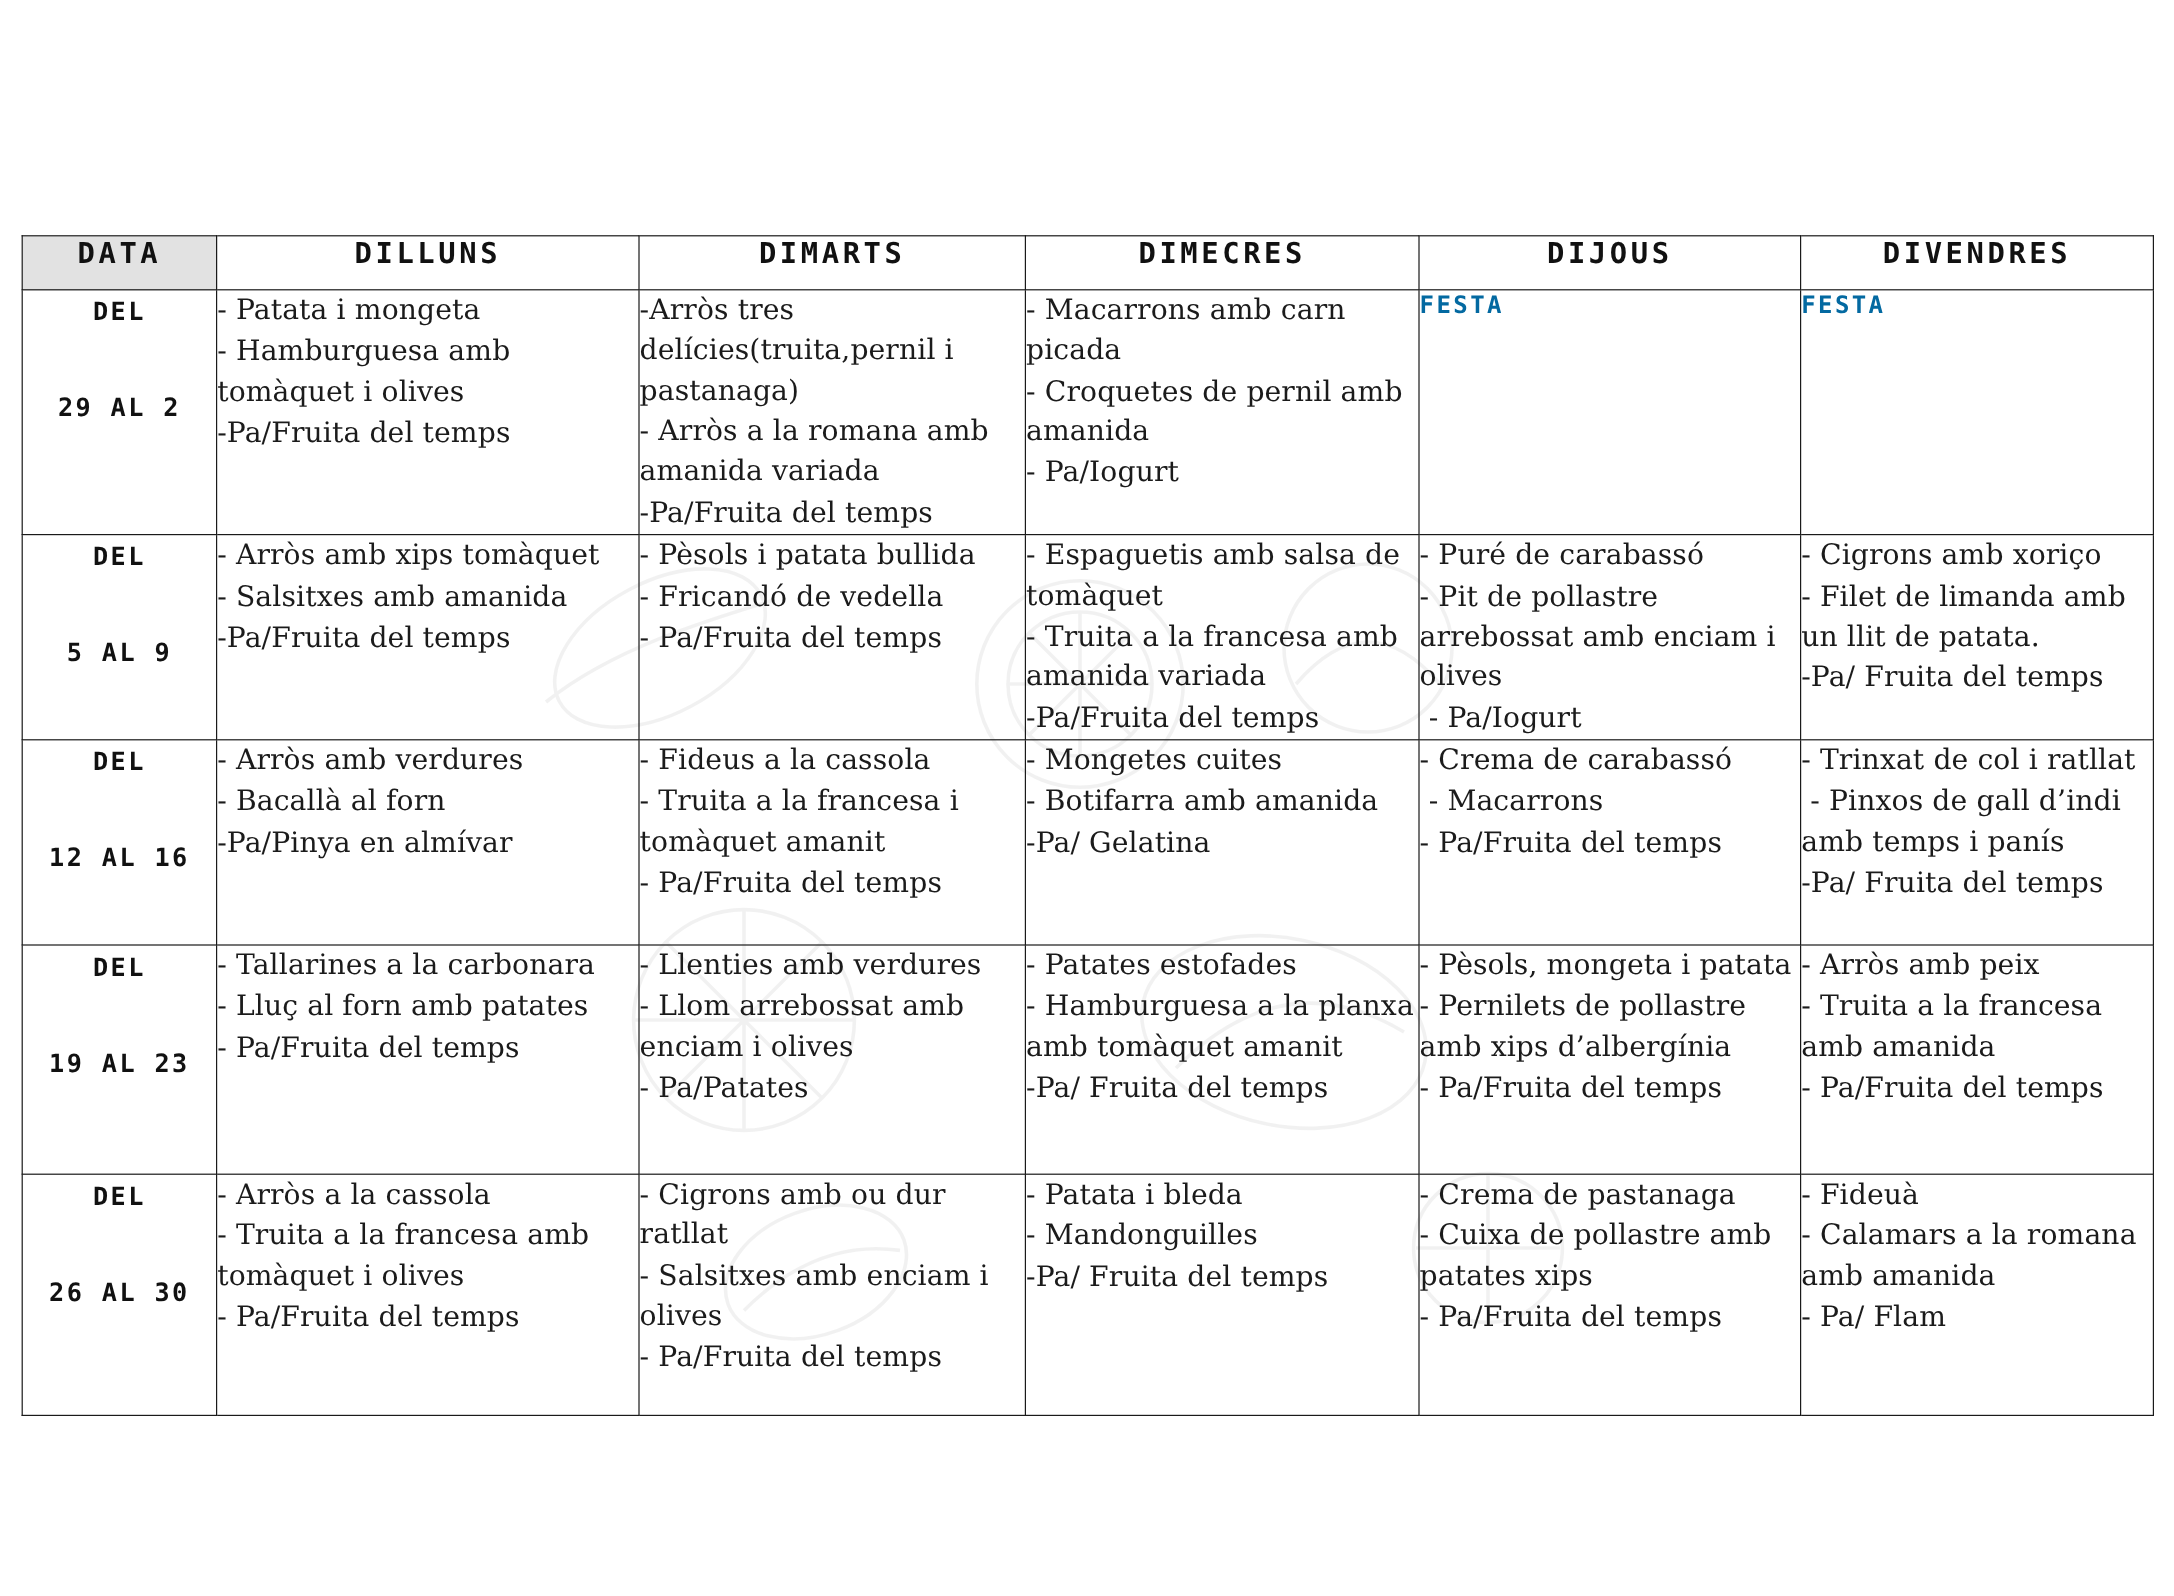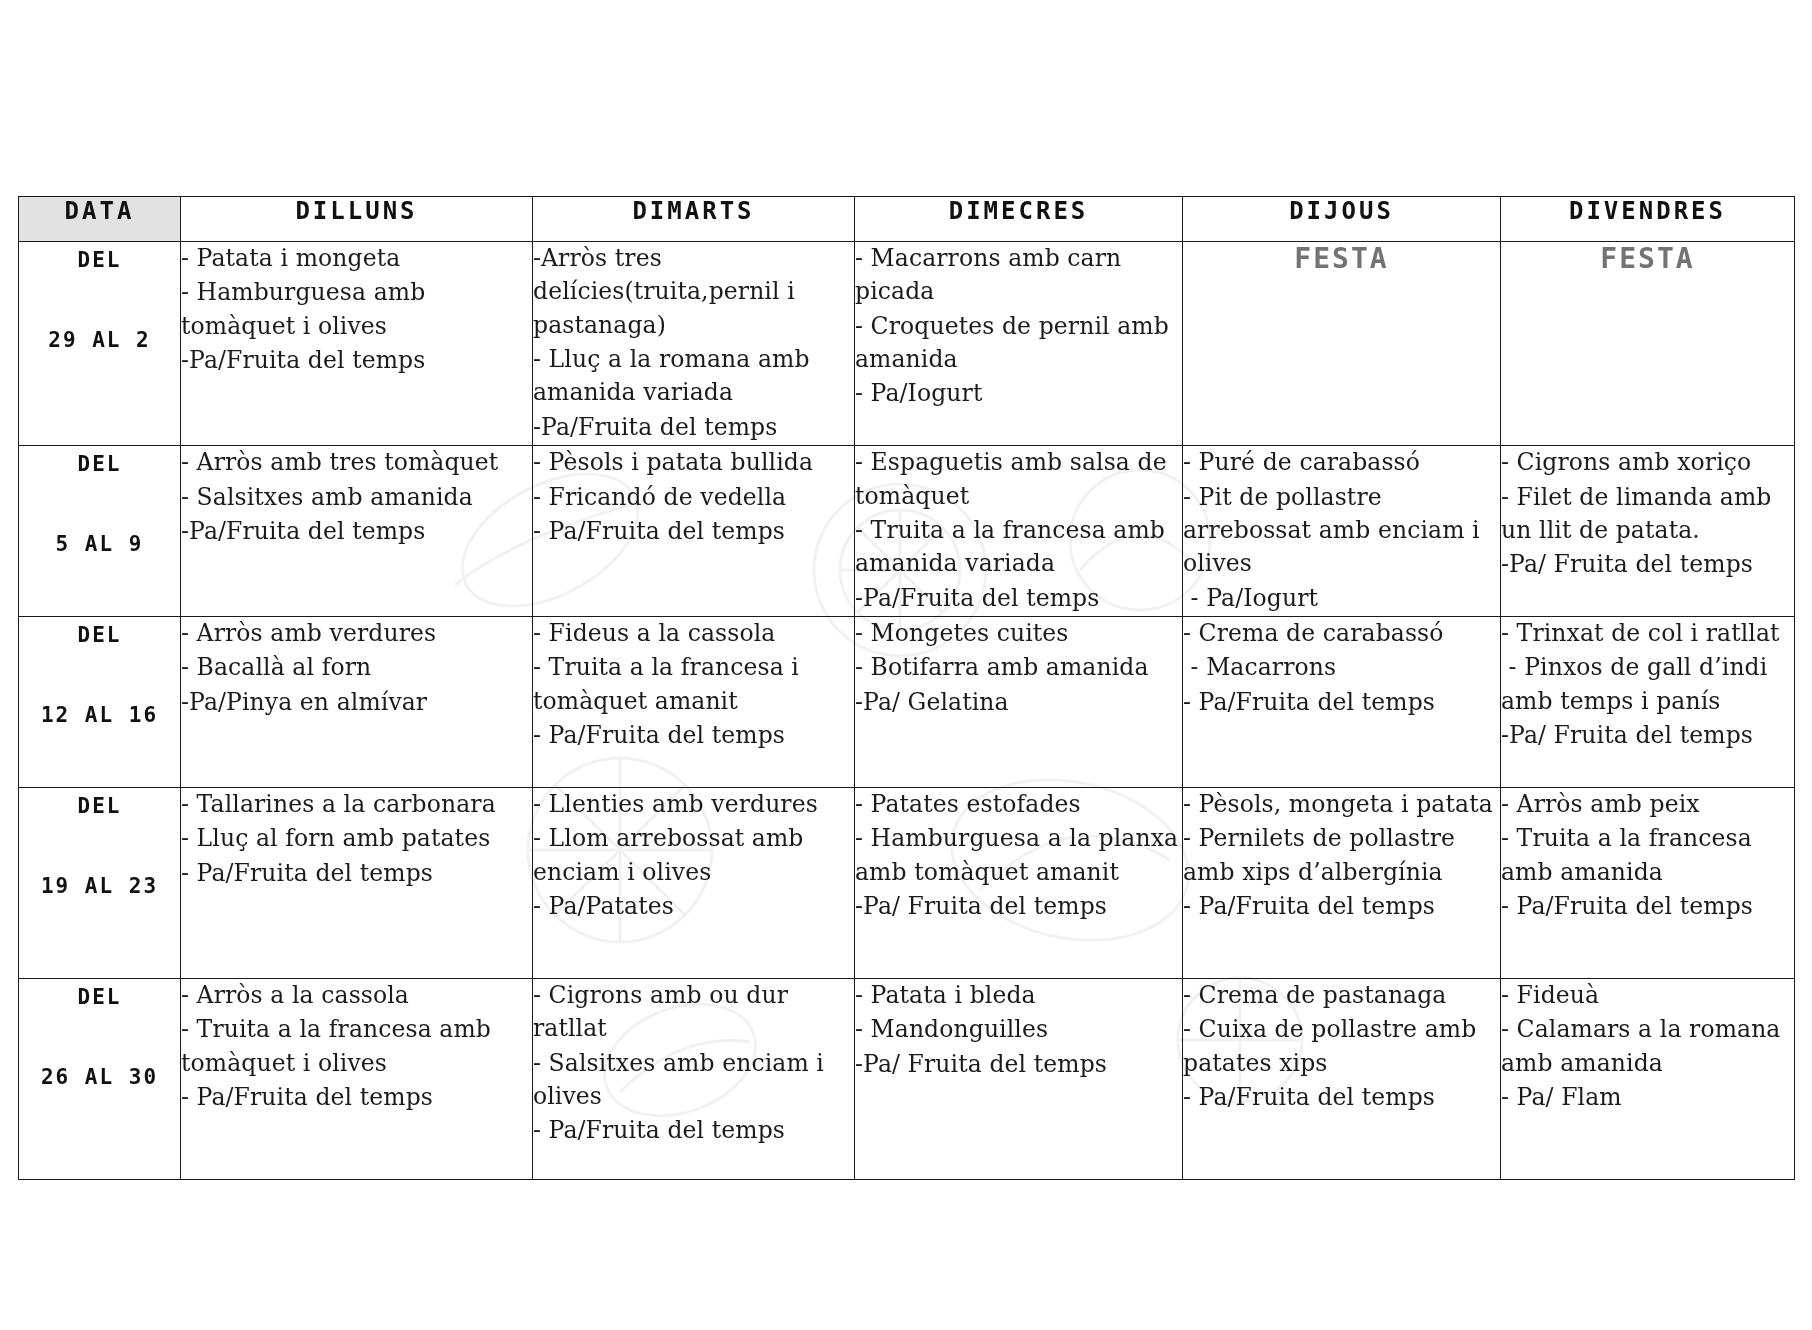--- a/index.html
+++ b/index.html
@@ -121,27 +121,26 @@
   .meal li {
     font-family: "DejaVu Serif", serif;
     font-size: 23.5px;
     line-height: 1.42;
     color: #1b1b1b;
     letter-spacing: 0.1px;
     margin: 0 0 1px 0;
     white-space: pre-wrap;
   }
   td.festa {
-    text-align: center;
     vertical-align: middle;
     font-family: "DejaVu Sans Mono", monospace;
-    font-size: 28px;
+    font-size: 20px;
     font-weight: bold;
     letter-spacing: 2px;
-    color: #737373;
+    color: #0369a1;
   }
   .row1 td { height: 200px; }
   .row2 td { height: 166px; }
   .row3 td { height: 170px; }
   .row4 td { height: 190px; }
   .row5 td { height: 200px; }
 </style>
 </head>
 <body>
 
@@ -198,21 +197,21 @@
           <td class="meal">
             <ul>
               <li>- Patata i mongeta</li>
               <li>- Hamburguesa amb tomàquet i olives</li>
               <li>-Pa/Fruita del temps</li>
             </ul>
           </td>
           <td class="meal">
             <ul>
               <li>-Arròs tres delícies(truita,pernil i pastanaga)</li>
-              <li>- Lluç a la romana amb amanida variada</li>
+              <li>- Arròs a la romana amb amanida variada</li>
               <li>-Pa/Fruita del temps</li>
             </ul>
           </td>
           <td class="meal">
             <ul>
               <li>- Macarrons amb carn picada</li>
               <li>- Croquetes de pernil amb amanida</li>
               <li>- Pa/Iogurt</li>
             </ul>
           </td>
@@ -220,21 +219,21 @@
           <td class="festa">FESTA</td>
         </tr>
 
         <tr class="row2">
           <td class="datecell">
             <span class="d1">DEL</span>
             <span class="d2">5 AL 9</span>
           </td>
           <td class="meal">
             <ul>
-              <li>- Arròs amb tres tomàquet</li>
+              <li>- Arròs amb xips tomàquet</li>
               <li>- Salsitxes amb amanida</li>
               <li>-Pa/Fruita del temps</li>
             </ul>
           </td>
           <td class="meal">
             <ul>
               <li>- Pèsols i patata bullida</li>
               <li>- Fricandó de vedella</li>
               <li>- Pa/Fruita del temps</li>
             </ul>

